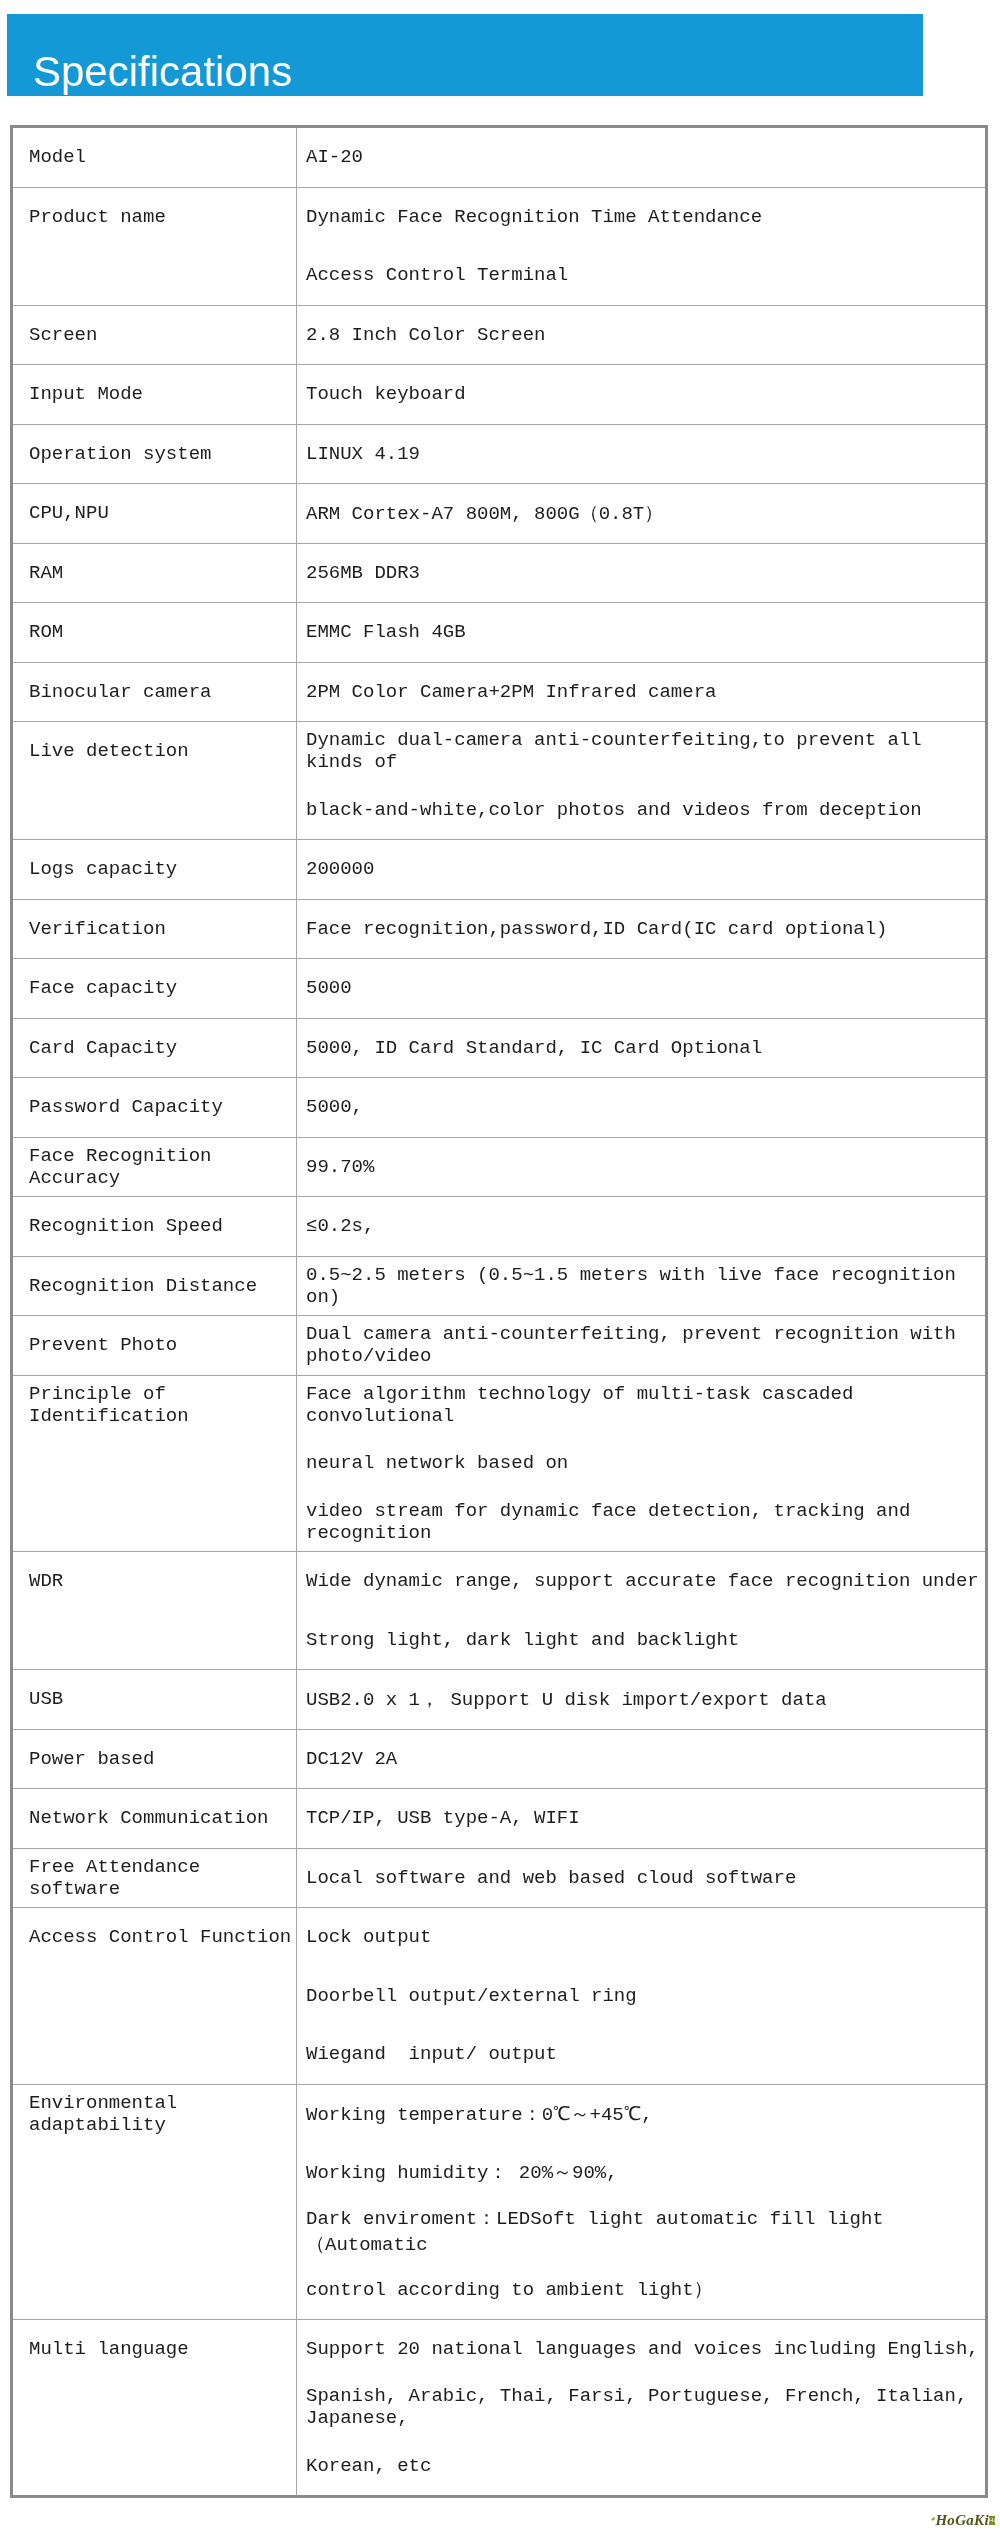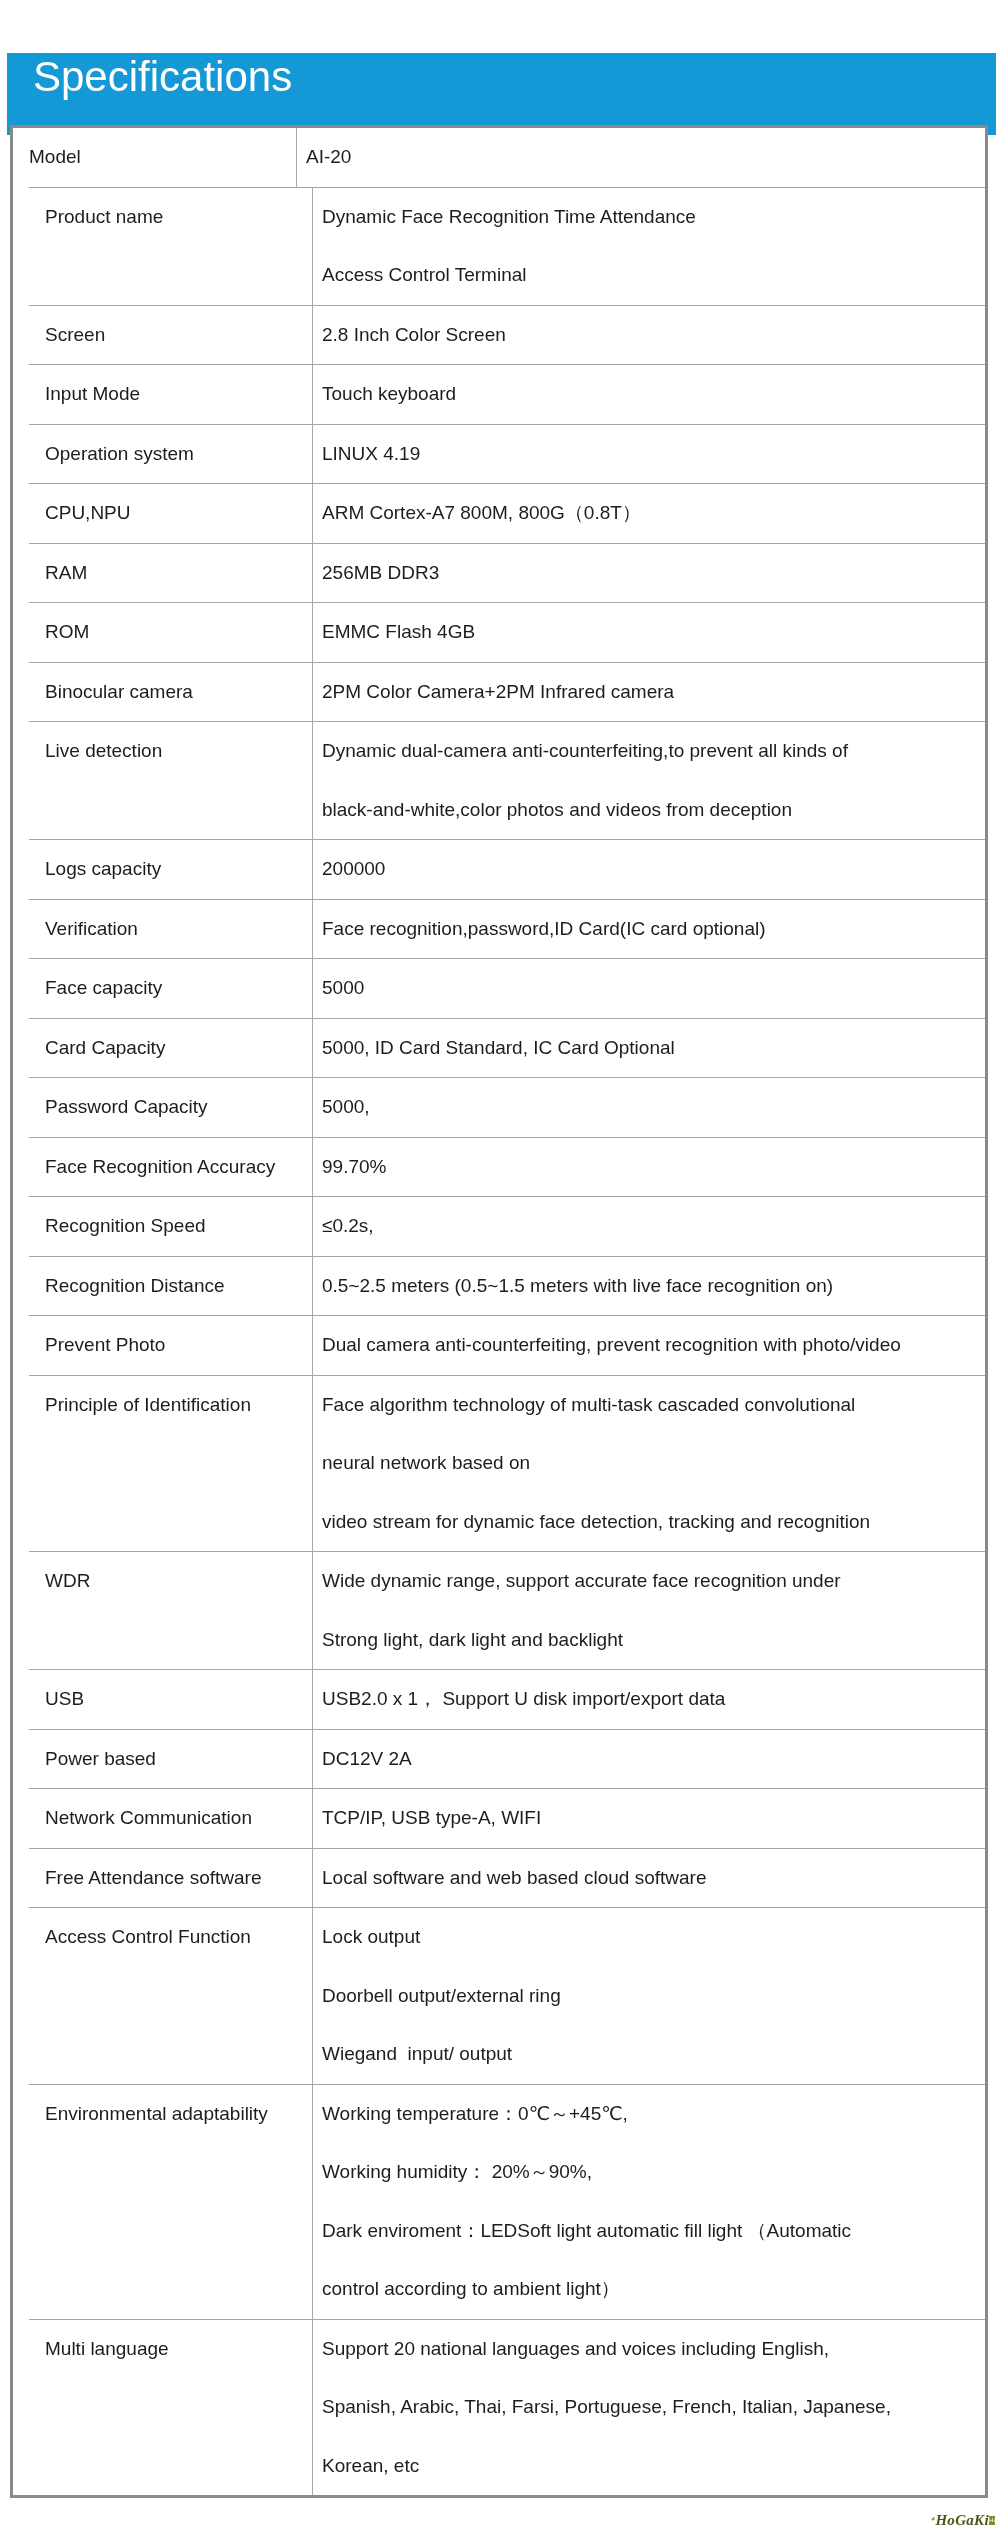--- a/index.html
+++ b/index.html
@@ -13,30 +13,30 @@
     --logo-leaf-dark:#3f4d15;
     --line-h:58.5px;
   }
   *{margin:0;padding:0;box-sizing:border-box;}
   html,body{background:#ffffff;}
   body{
     width:1000px;height:2543px;position:relative;overflow:hidden;
     font-family:"Liberation Sans","DejaVu Sans",sans-serif;color:var(--ink);
   }
   .title-bar{
-    position:absolute;left:7px;top:14px;width:989px;height:82px;
-    background:var(--accent);display:flex;align-items:flex-start;margin-top:39px;
+    position:absolute;left:7px;top:14px;width:916px;height:82px;
+    background:var(--accent);display:flex;align-items:flex-end;
   }
   .title{color:#ffffff;font-size:42px;padding-left:26px;font-weight:400;}
   .spec-table{
     position:absolute;left:10px;top:125px;width:978px;
     border:3px solid var(--border-outer);background:#ffffff;
   }
-  .row{display:grid;grid-template-columns:284px 1fr;}
-  .row + .row{border-top:1px solid var(--border-inner);margin-left:16px;}
+  .row{display:grid;grid-template-columns:284px 1fr;font-family:Liberation Mono, monospace;}
+  .row + .row{border-top:1px solid var(--border-inner);}
   .label-cell{border-right:1px solid var(--border-inner);padding-left:16px;}
   .value-cell{padding-left:9px;padding-right:4px;}
   .line{
     height:var(--line-h);display:flex;align-items:center;
     font-size:19px;white-space:pre-wrap;
   }
   .logo{
     position:absolute;right:5px;bottom:6px;width:64px;
     display:flex;flex-direction:row;align-items:center;
   }

